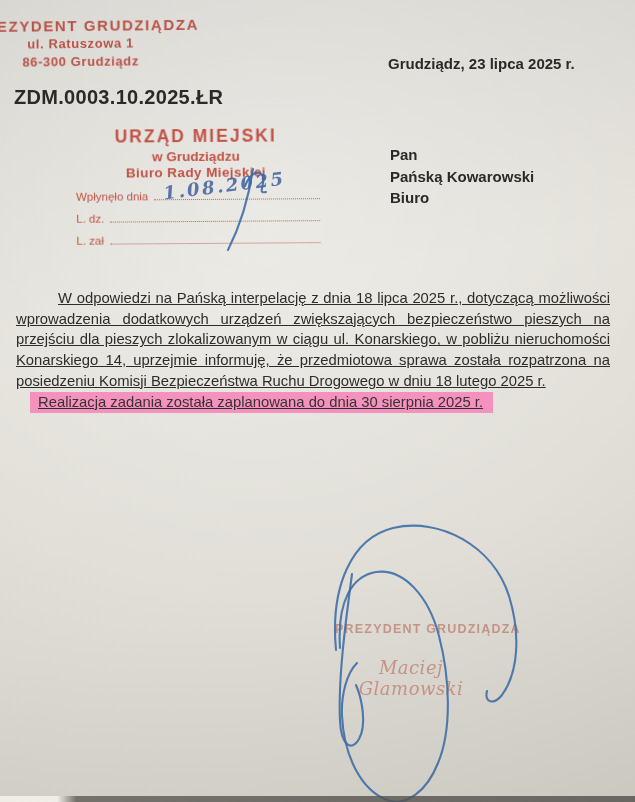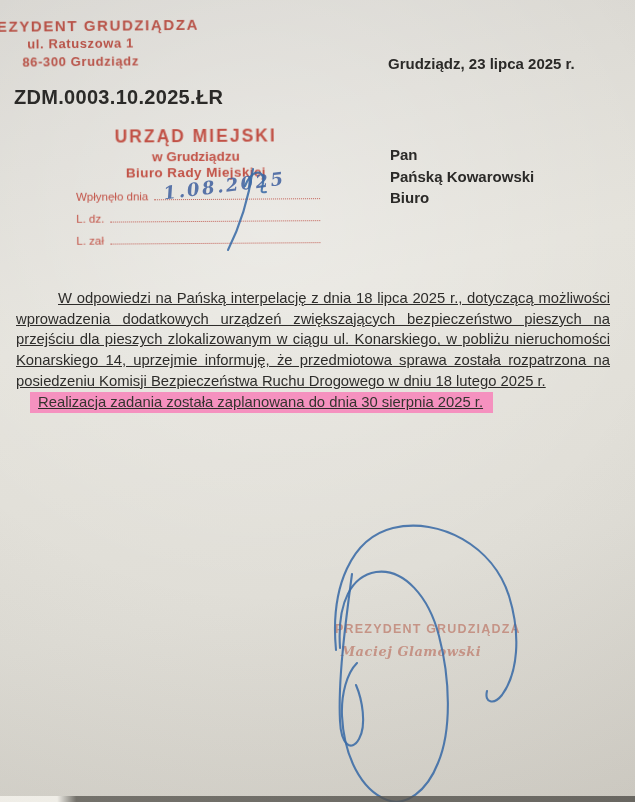--- a/index.html
+++ b/index.html
@@ -59,21 +59,21 @@
   .body-text p.hl{text-indent:14px;text-align:left;}
   mark.highlight{
     background:#f591bf;color:#35342f;
     padding:2px 10px 3px 8px;border-radius:0;
     box-decoration-break:clone;
   }
 
   
   .president-stamp{left:335px;top:622px;width:152px;text-align:center;color:#c08374;opacity:.8;filter:blur(.3px);}
   .president-stamp .title{font-size:12.5px;font-weight:bold;letter-spacing:1.2px;white-space:nowrap;}
-  .president-stamp .name{margin-top:8px;font-family:"DejaVu Serif",serif;font-style:italic;font-weight:bold;font-size:13px;letter-spacing:.5px;}
+  .president-stamp .name{margin-top:21px;font-family:"DejaVu Serif",serif;font-style:italic;font-weight:normal;font-size:18px;letter-spacing:.5px;}
 
   svg.ink-overlay{left:0;top:0;width:635px;height:802px;pointer-events:none;}
   .ink{fill:none;stroke:#3a6ba6;stroke-width:2.1;stroke-linecap:round;opacity:.88;}
 
   .scan-edge{
     left:0;right:0;bottom:0;height:6px;
     background:linear-gradient(90deg,#f7f5ef 0%,#f7f5ef 9%,#5c5a54 12%,#504e49 100%);
     opacity:.8;
   }
 </style>

